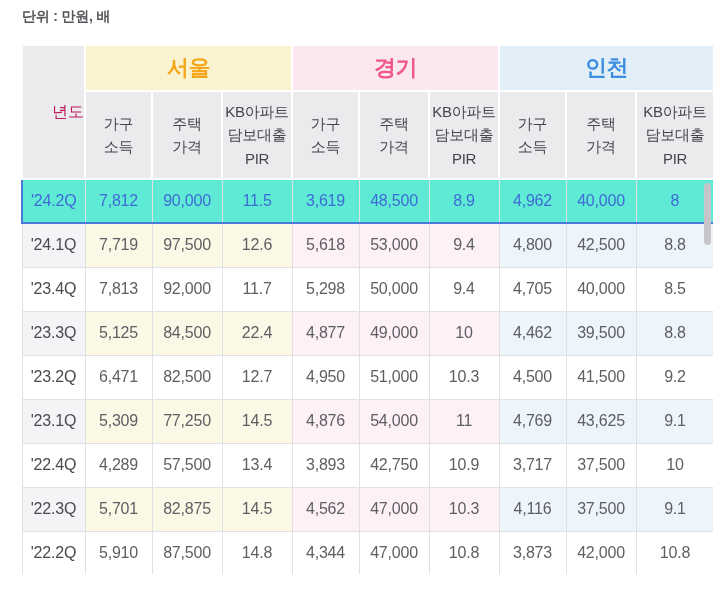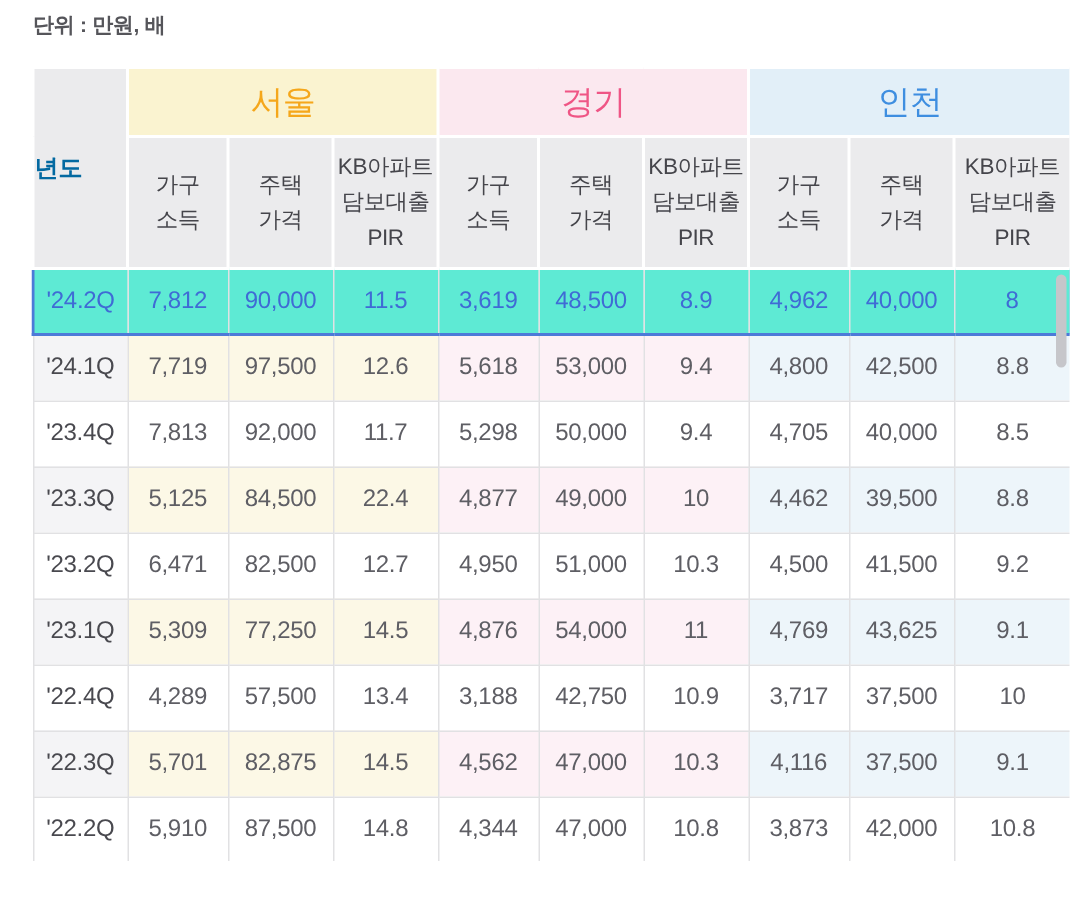--- a/index.html
+++ b/index.html
@@ -10,23 +10,23 @@
   .unit-label { position:absolute; left:22px; top:8px; font-size:14px;
                 font-weight:600; color:#55555a; letter-spacing:-0.2px; }
 
   .table-wrap { position:absolute; left:21px; top:44px; width:692px; height:530px;
                 overflow:hidden; }
 
   table { border-collapse:collapse; table-layout:fixed; width:692px; }
 
   
   th { font-weight:normal; }
-  .year-th { background:#ebebed; color:#0369a1; font-size:16px;
-             border:2px solid #ffffff; vertical-align:middle; text-align:left;font-weight:bold; }
-  .region-th { height:46px; font-size:22px; font-weight:normal; text-align:center;
+  .year-th { background:#ebebed; color:#be185d; font-size:16px;
+             border:2px solid #ffffff; vertical-align:middle; text-align:right; }
+  .region-th { height:46px; font-size:22px; font-weight:bold; text-align:center;
                vertical-align:middle; border:2px solid #ffffff; letter-spacing:-0.5px; }
   .region-th.r0 { background:var(--r0-bg); color:var(--r0-fg); }
   .region-th.r1 { background:var(--r1-bg); color:var(--r1-fg); }
   .region-th.r2 { background:var(--r2-bg); color:var(--r2-fg); }
 
   
   .sub-th { height:88px; background:#ebebed; color:#45454b; font-size:15px;
             line-height:1.55; text-align:center; vertical-align:middle;
             border:2px solid #ffffff; letter-spacing:-0.3px; }
 
@@ -192,21 +192,21 @@
             <td class="g1">11</td>
             <td class="g2">4,769</td>
             <td class="g2">43,625</td>
             <td class="g2">9.1</td>
           </tr>
           <tr class="">
             <td class="year-cell">'22.4Q</td>
             <td class="g0">4,289</td>
             <td class="g0">57,500</td>
             <td class="g0">13.4</td>
-            <td class="g1">3,188</td>
+            <td class="g1">3,893</td>
             <td class="g1">42,750</td>
             <td class="g1">10.9</td>
             <td class="g2">3,717</td>
             <td class="g2">37,500</td>
             <td class="g2">10</td>
           </tr>
           <tr class="tinted">
             <td class="year-cell">'22.3Q</td>
             <td class="g0">5,701</td>
             <td class="g0">82,875</td>

